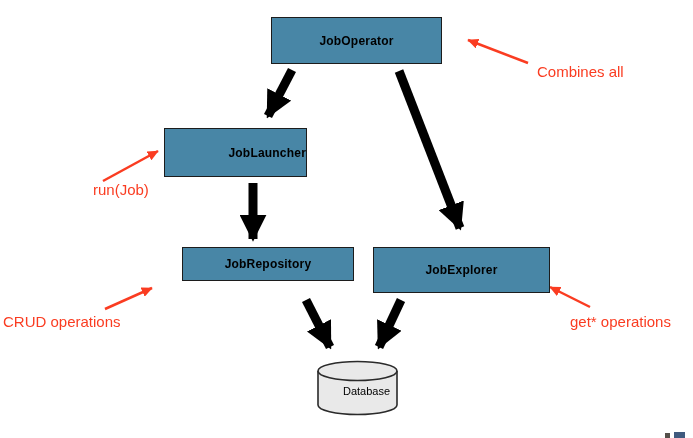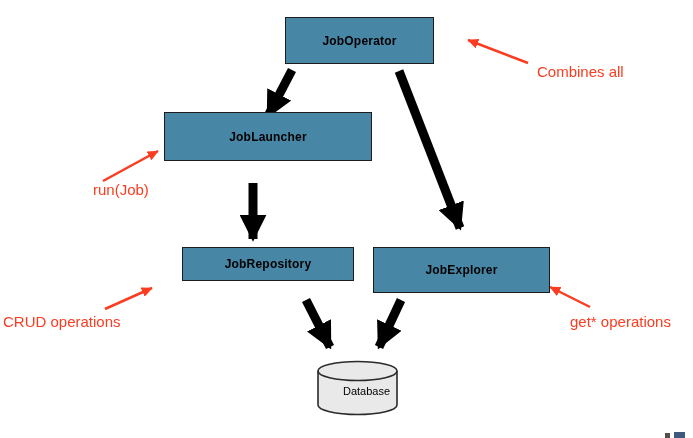--- a/index.html
+++ b/index.html
@@ -92,25 +92,25 @@
     <line x1="103" y1="181" x2="158" y2="151" stroke="#FA3C21" stroke-width="2.5" marker-end="url(#mR)"></line>
     <line x1="105" y1="309" x2="152" y2="288" stroke="#FA3C21" stroke-width="2.5" marker-end="url(#mR)"></line>
     <line x1="590" y1="307" x2="550" y2="287" stroke="#FA3C21" stroke-width="2.5" marker-end="url(#mR)"></line>
 
     <g>
       <path d="M 318 371 L 318 405 A 39.5 9.5 0 0 0 397 405 L 397 371" fill="#E9E9E9" stroke="#2a2a2a" stroke-width="1.6"></path>
       <ellipse cx="357.5" cy="371" rx="39.5" ry="9.5" fill="#E9E9E9" stroke="#2a2a2a" stroke-width="1.6"></ellipse>
     </g>
   </svg>
 
-  <div class="node" style="left:285px; top:17px; width:149px; height:47px;text-align:right;">
+  <div class="node" style="left:271px; top:17px; width:171px; height:47px;text-align:right;">
     <span class="label">JobOperator</span>
   </div>
 
-  <div class="node" style="left:164px; top:112px; width:208px; height:49px;">
+  <div class="node" style="left:164px; top:128px; width:143px; height:49px;justify-content:flex-end;">
     <span class="label">JobLauncher</span>
   </div>
 
   <div class="node" style="left:182px; top:247px; width:172px; height:34px;">
     <span class="label">JobRepository</span>
   </div>
 
   <div class="node" style="left:373px; top:247px; width:177px; height:46px;">
     <span class="label">JobExplorer</span>
   </div>

